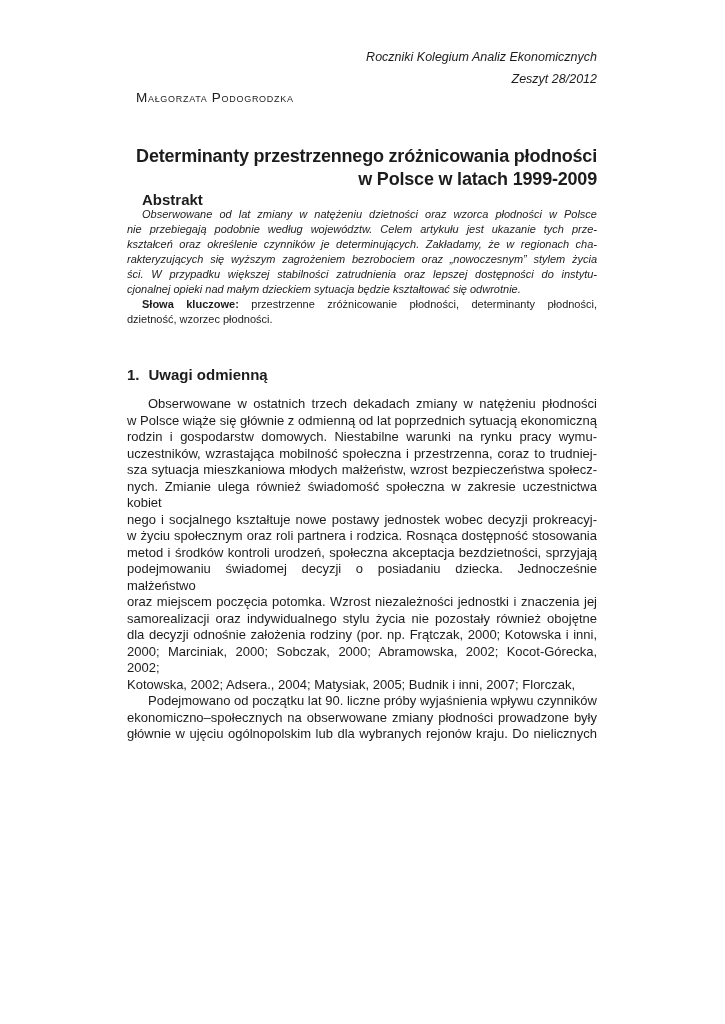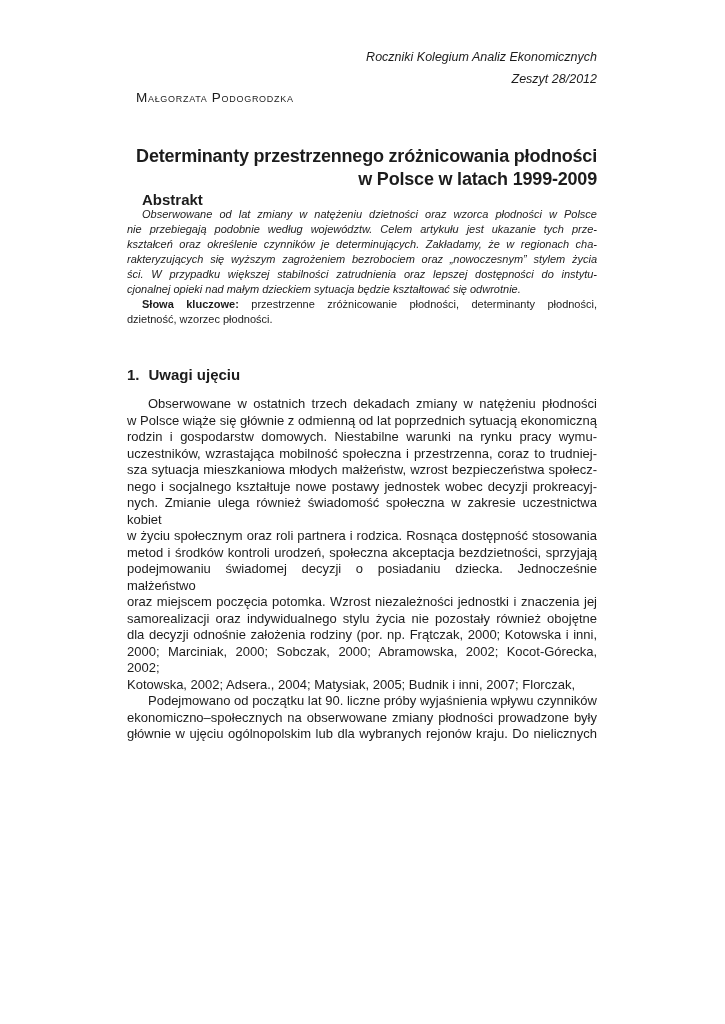--- a/index.html
+++ b/index.html
@@ -116,32 +116,32 @@
         <div class="tline">kształceń oraz określenie czynników je determinujących. Zakładamy, że w regionach cha-</div>
         <div class="tline">rakteryzujących się wyższym zagrożeniem bezrobociem oraz „nowoczesnym” stylem życia</div>
         <div class="tline">ści. W przypadku większej stabilności zatrudnienia oraz lepszej dostępności do instytu-</div>
         <div class="tline">cjonalnej opieki nad małym dzieckiem sytuacja będzie kształtować się odwrotnie.</div>
       </div>
     <div class="keywords-line1"><b>Słowa kluczowe:</b><span> przestrzenne zróżnicowanie płodności, determinanty płodności,</span></div>
     <div class="keywords-line2">dzietność, wzorzec płodności.</div>
   </div>
 
   <div class="section-heading">
-    <span class="sec-num">1.</span><span>Uwagi ujęciu</span>
+    <span class="sec-num">1.</span><span>Uwagi odmienną</span>
   </div>
 
   <div class="body-block">
     <div class="par body-par end-left">
         <div class="tline">Obserwowane w ostatnich trzech dekadach zmiany w natężeniu płodności</div>
         <div class="tline">w Polsce wiąże się głównie z odmienną od lat poprzednich sytuacją ekonomiczną</div>
         <div class="tline">rodzin i gospodarstw domowych. Niestabilne warunki na rynku pracy wymu-</div>
         <div class="tline">uczestników, wzrastająca mobilność społeczna i przestrzenna, coraz to trudniej-</div>
         <div class="tline">sza sytuacja mieszkaniowa młodych małżeństw, wzrost bezpieczeństwa społecz-</div>
+        <div class="tline">nych. Zmianie ulega również świadomość społeczna w zakresie uczestnictwa kobiet</div>
         <div class="tline">nego i socjalnego kształtuje nowe postawy jednostek wobec decyzji prokreacyj-</div>
-        <div class="tline">nych. Zmianie ulega również świadomość społeczna w zakresie uczestnictwa kobiet</div>
         <div class="tline">w życiu społecznym oraz roli partnera i rodzica. Rosnąca dostępność stosowania</div>
         <div class="tline">metod i środków kontroli urodzeń, społeczna akceptacja bezdzietności, sprzyjają</div>
         <div class="tline">podejmowaniu świadomej decyzji o posiadaniu dziecka. Jednocześnie małżeństwo</div>
         <div class="tline">oraz miejscem poczęcia potomka. Wzrost niezależności jednostki i znaczenia jej</div>
         <div class="tline">samorealizacji oraz indywidualnego stylu życia nie pozostały również obojętne</div>
         <div class="tline">dla decyzji odnośnie założenia rodziny (por. np. Frątczak, 2000; Kotowska i inni,</div>
         <div class="tline">2000; Marciniak, 2000; Sobczak, 2000; Abramowska, 2002; Kocot-Górecka, 2002;</div>
         <div class="tline">Kotowska, 2002; Adsera., 2004; Matysiak, 2005; Budnik i inni, 2007; Florczak,</div>
       </div>
     <div class="par body-par">

